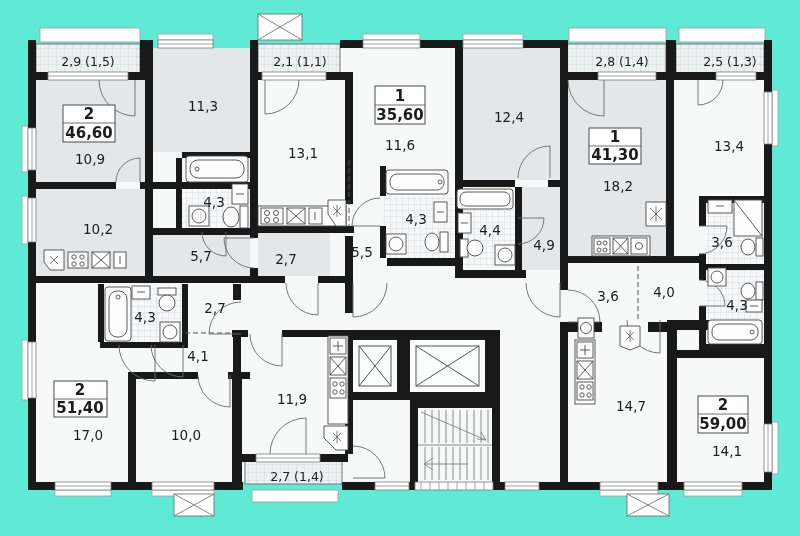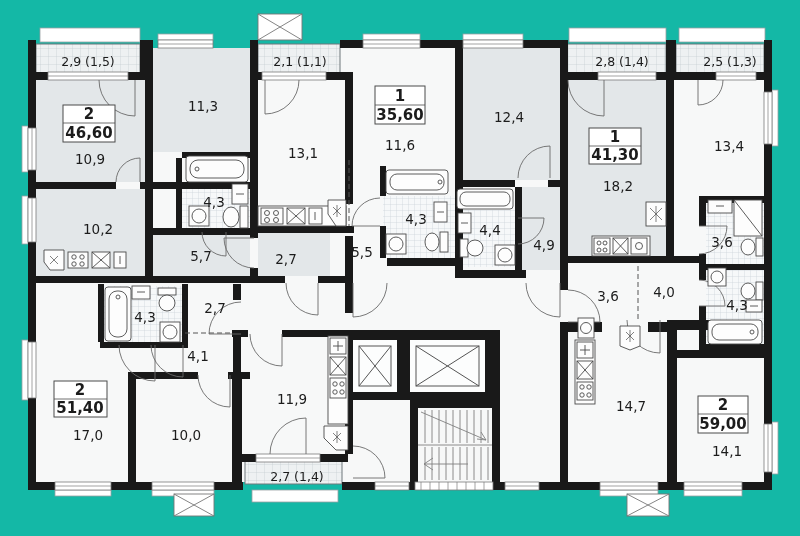--- a/index.html
+++ b/index.html
@@ -1,16 +1,16 @@
 <!DOCTYPE html>
 <html><head>
 <meta charset="utf-8">
 <style>
   html,body{margin:0;padding:0;background:#ffffff;}
-  #stage{position:relative;width:800px;height:536px;background:#14b8a6;overflow:hidden;
+  #stage{position:relative;width:800px;height:536px;background:#5eead4;overflow:hidden;
          font-family:"DejaVu Sans", sans-serif;}
   svg{display:block;}
   text{fill:#1c1c1c;font-family:"DejaVu Sans", sans-serif;}
   .roomlbl{font-size:13.5px;}
   .balclbl{font-size:12.5px;}
   .aptnum{font-size:15px;font-weight:bold;}
   .aptarea{font-size:15px;font-weight:bold;}
 </style>
 </head>
 <body>

